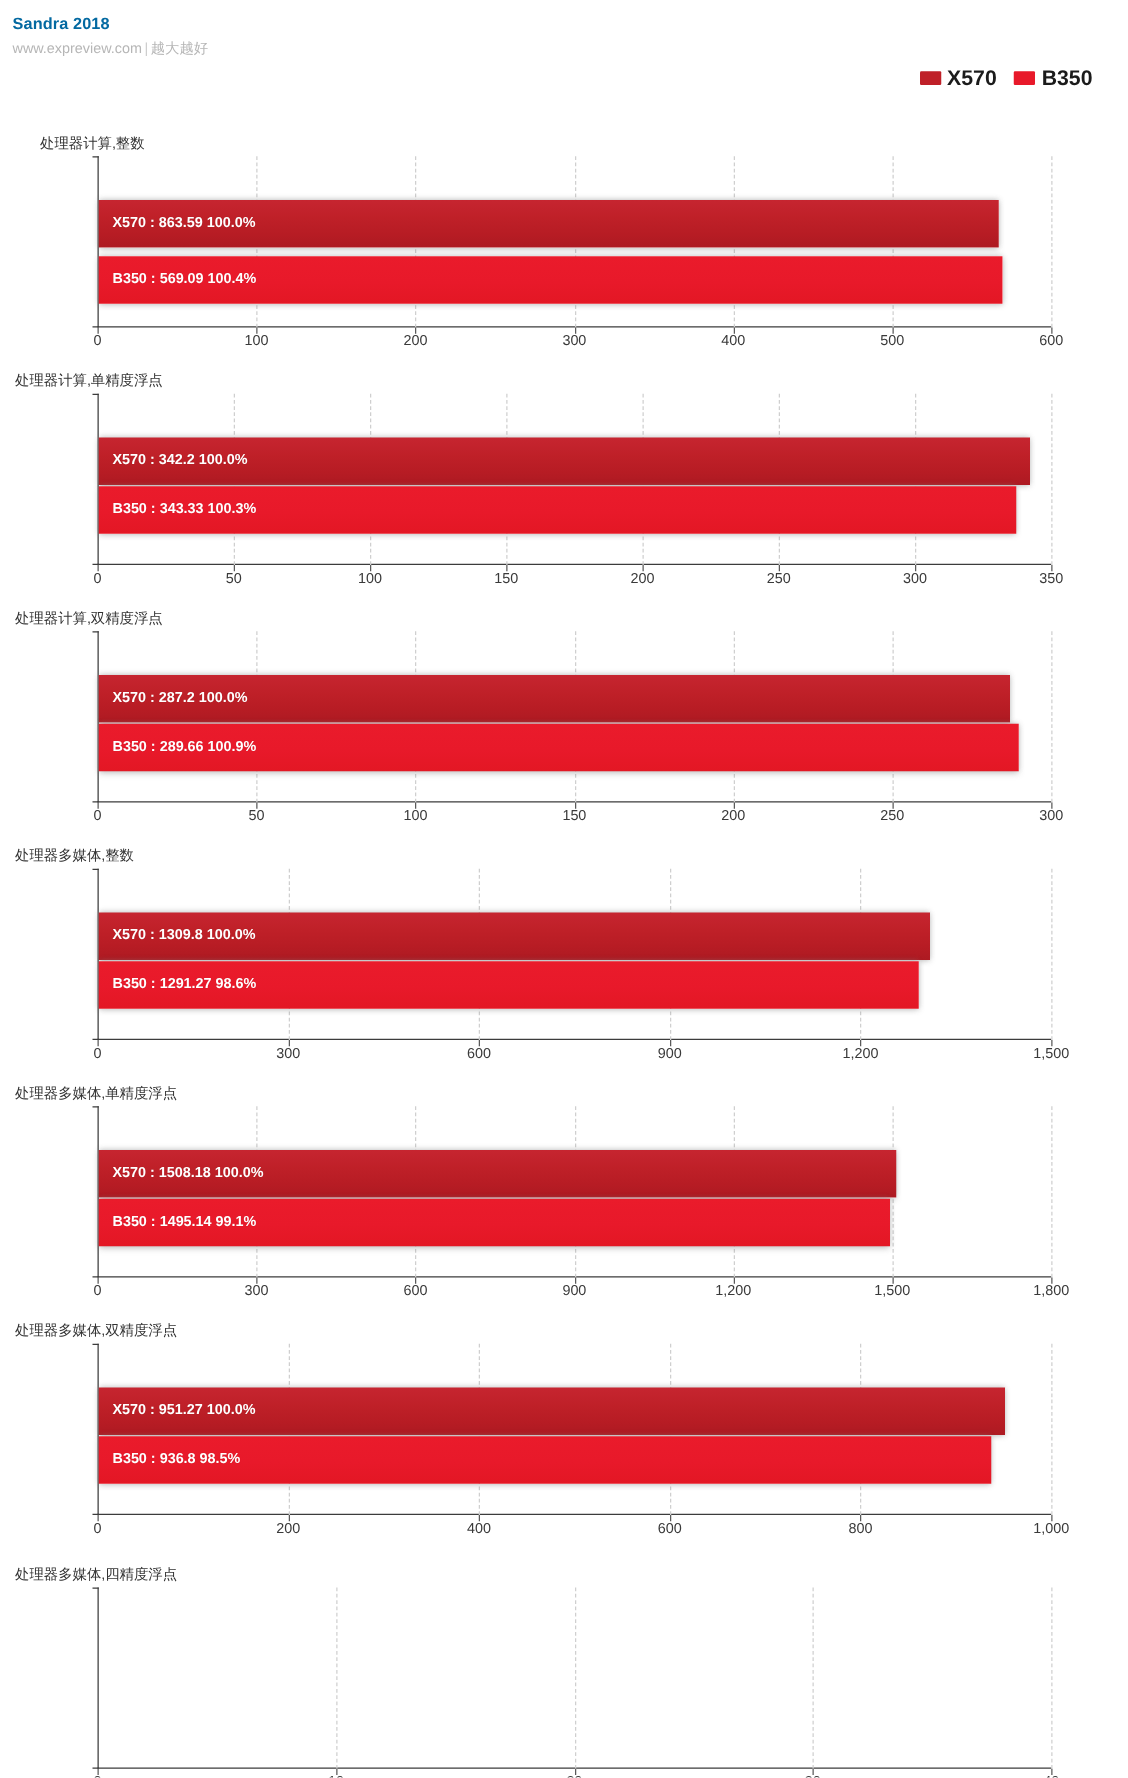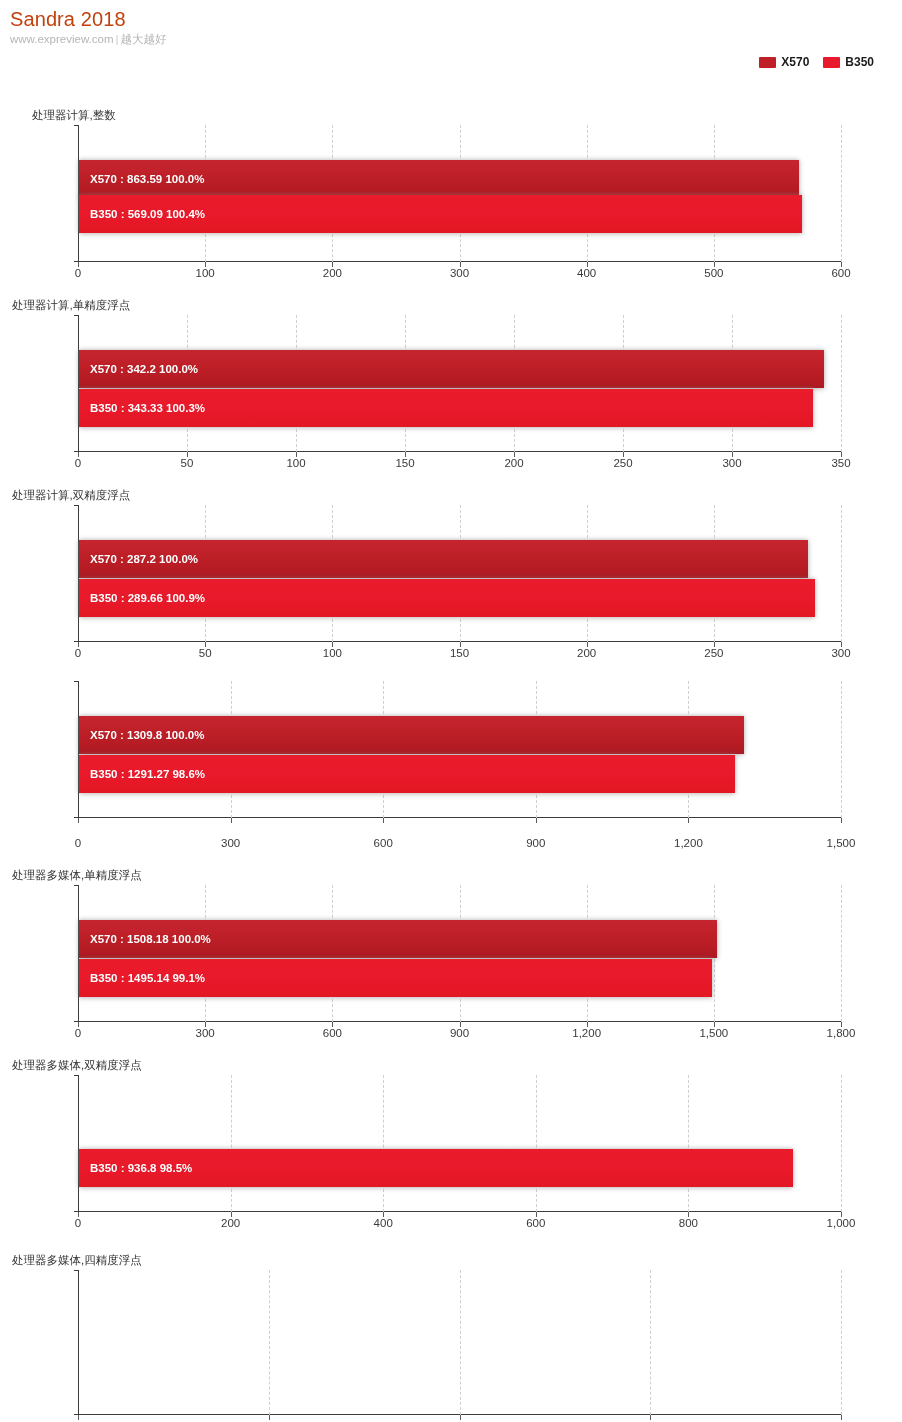--- a/index.html
+++ b/index.html
@@ -14,23 +14,23 @@
     color: #222222;
     overflow: hidden;
     position: relative;
   }
 
   
   .header {
     padding: 8px 0 0 10px;
   }
   .header-title {
-    font-size: 20px;
-    font-weight: normal;
-    color: #c2410c;
+    font-size: 13px;
+    font-weight: bold;
+    color: #0369a1;
     letter-spacing: 0.1px;
     line-height: 22px;
   }
   .header-sub {
     font-size: 11.5px;
     color: #b6b6b6;
     line-height: 15px;
     margin-top: 2px;
     white-space: nowrap;
   }
@@ -53,21 +53,21 @@
     align-items: center;
     gap: 5px;
   }
   .legend-swatch {
     width: 17px;
     height: 11px;
     border-radius: 1px;
     display: block;
   }
   .legend-label {
-    font-size: 12px;
+    font-size: 17px;
     font-weight: bold;
     color: #1b1b1b;
     line-height: 11px;
   }
 
   
   .panels {
     position: relative;
   }
   .panel {
@@ -234,21 +234,21 @@
         <div class="gridline" style="left: 83.3333%;"></div>
         <div class="tick" style="left: 83.3333%;"></div>
         <div class="gridline" style="left: 100%;"></div>
         <div class="tick" style="left: 100%;"></div>
         <div class="bars">
           <div class="bar-row" style="top: 35px; right: 0px;">
             <div class="bar x570" style="width: 94.4383%;">
               <div class="bar-label">X570 : 863.59  100.0%</div>
             </div>
           </div>
-          <div class="bar-row" style="top: 70px; right: 0px; padding-left: 40px;">
+          <div class="bar-row" style="top: 80px; right: 0px; padding-left: 40px;">
             <div class="bar b350" style="width: 94.8483%;">
               <div class="bar-label">B350 : 569.09  100.4%</div>
             </div>
           </div>
         </div>
       </div>
       <div class="axis-labels" style="position: absolute; top: 155px;">
         <div class="tick-label" style="left: 0%;">0</div>
         <div class="tick-label" style="left: 16.6667%;">100</div>
         <div class="tick-label" style="left: 33.3333%;">200</div>
@@ -343,20 +343,21 @@
         <div class="tick-label" style="left: 0%;">0</div>
         <div class="tick-label" style="left: 16.6667%;">50</div>
         <div class="tick-label" style="left: 33.3333%;">100</div>
         <div class="tick-label" style="left: 50%;">150</div>
         <div class="tick-label" style="left: 66.6667%;">200</div>
         <div class="tick-label" style="left: 83.3333%;">250</div>
         <div class="tick-label" style="left: 100%;">300</div>
       </div>
     </div>
     <div class="panel" style="position: absolute; left: 0px; right: 0px; top: 631px;">
+      <div class="panel-title">处理器多媒体,整数</div>
       <div class="plot" style="height: 137px; margin-top: 3px;">
         <div class="y-axis">
           <div class="y-axis-cap-top"></div>
           <div class="y-axis-cap-bottom"></div>
         </div>
         <div class="x-axis"></div>
         <div class="tick" style="left: 0%;"></div>
         <div class="gridline" style="left: 20%;"></div>
         <div class="tick" style="left: 20%;"></div>
         <div class="gridline" style="left: 40%;"></div>
@@ -446,20 +447,25 @@
         <div class="tick" style="left: 20%;"></div>
         <div class="gridline" style="left: 40%;"></div>
         <div class="tick" style="left: 40%;"></div>
         <div class="gridline" style="left: 60%;"></div>
         <div class="tick" style="left: 60%;"></div>
         <div class="gridline" style="left: 80%;"></div>
         <div class="tick" style="left: 80%;"></div>
         <div class="gridline" style="left: 100%;"></div>
         <div class="tick" style="left: 100%;"></div>
         <div class="bars">
+          <div class="bar-row" style="top: 35px; right: 0px;">
+            <div class="bar x570" style="width: 95.127%;">
+              <div class="bar-label">X570 : 951.27  100.0%</div>
+            </div>
+          </div>
           <div class="bar-row" style="top: 74px; right: 0px;">
             <div class="bar b350" style="width: 93.68%; text-align: center;">
               <div class="bar-label">B350 : 936.8  98.5%</div>
             </div>
           </div>
         </div>
       </div>
       <div class="axis-labels" style="position: absolute; top: 155px;">
         <div class="tick-label" style="left: 0%;">0</div>
         <div class="tick-label" style="left: 20%;">200</div>

